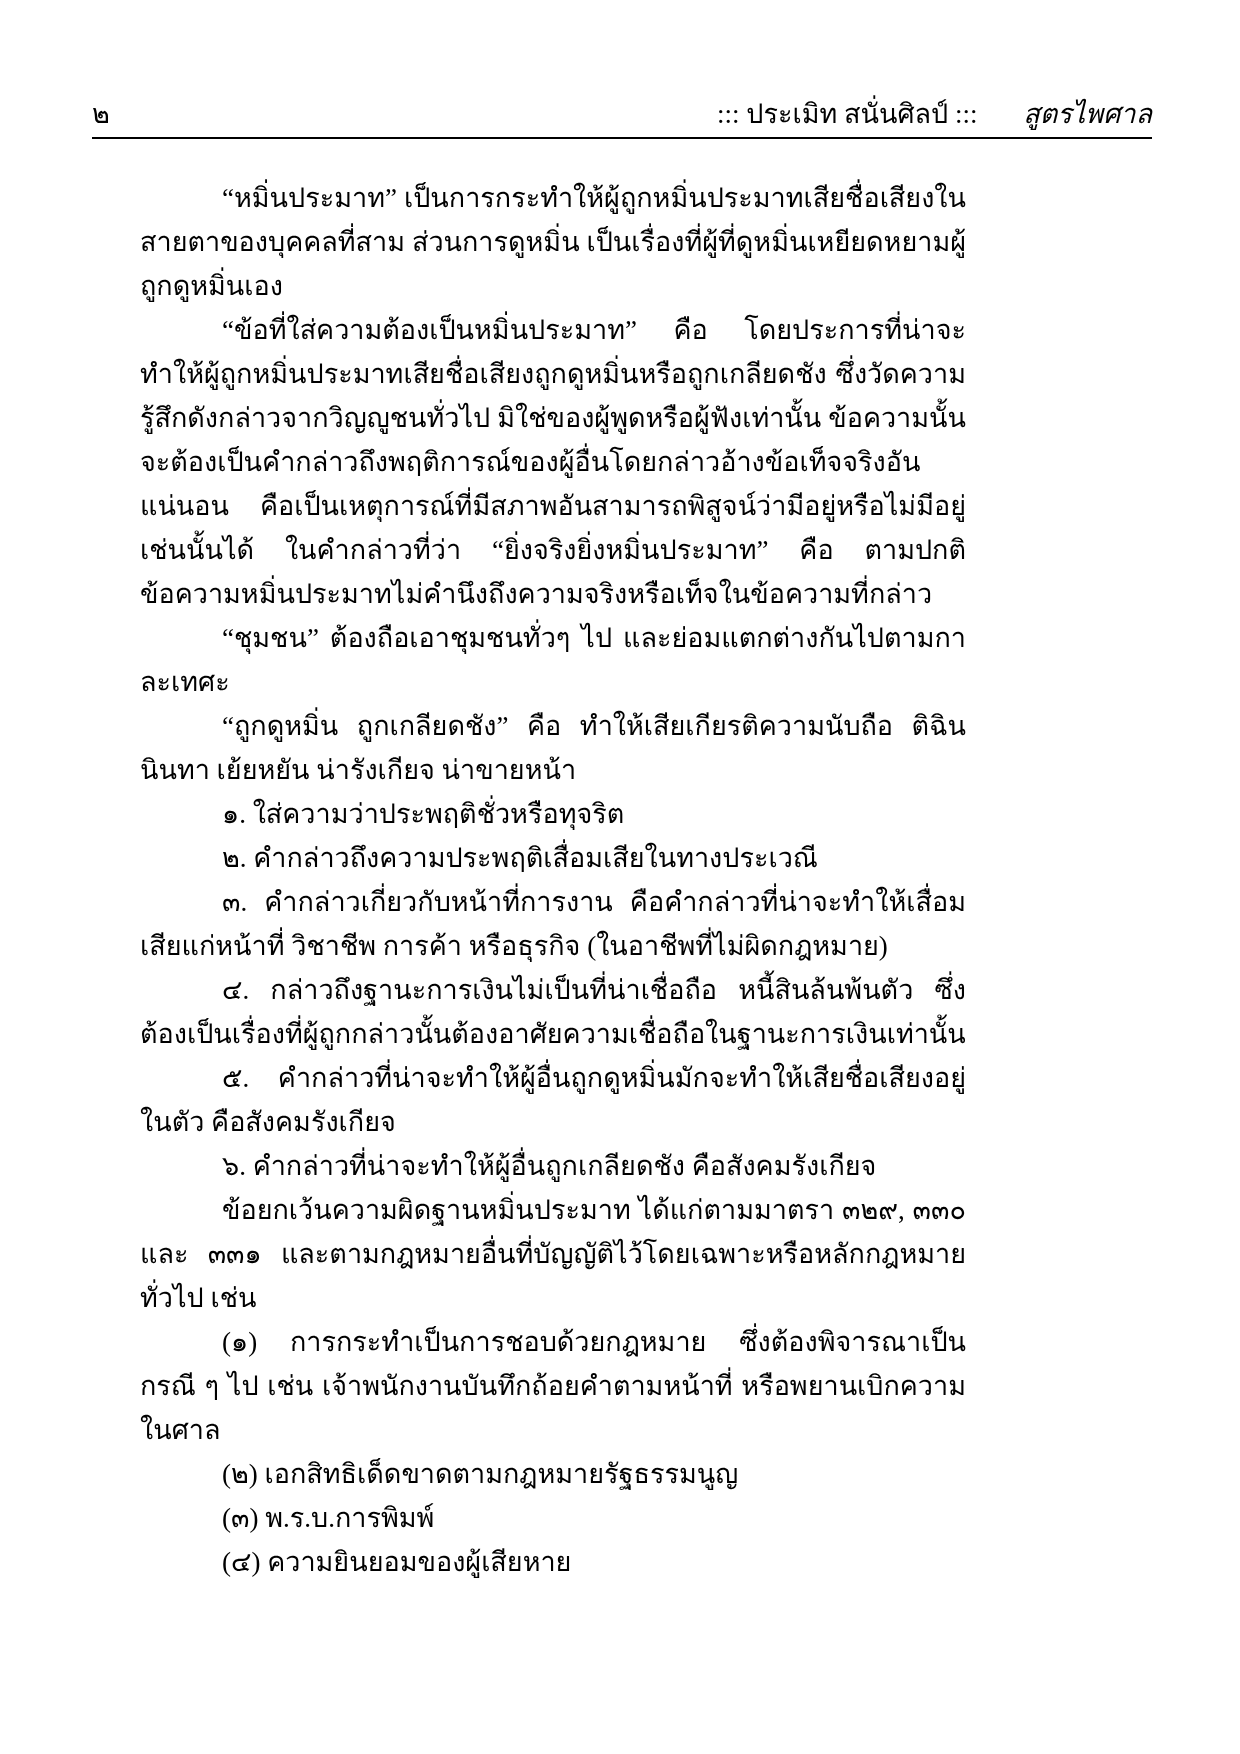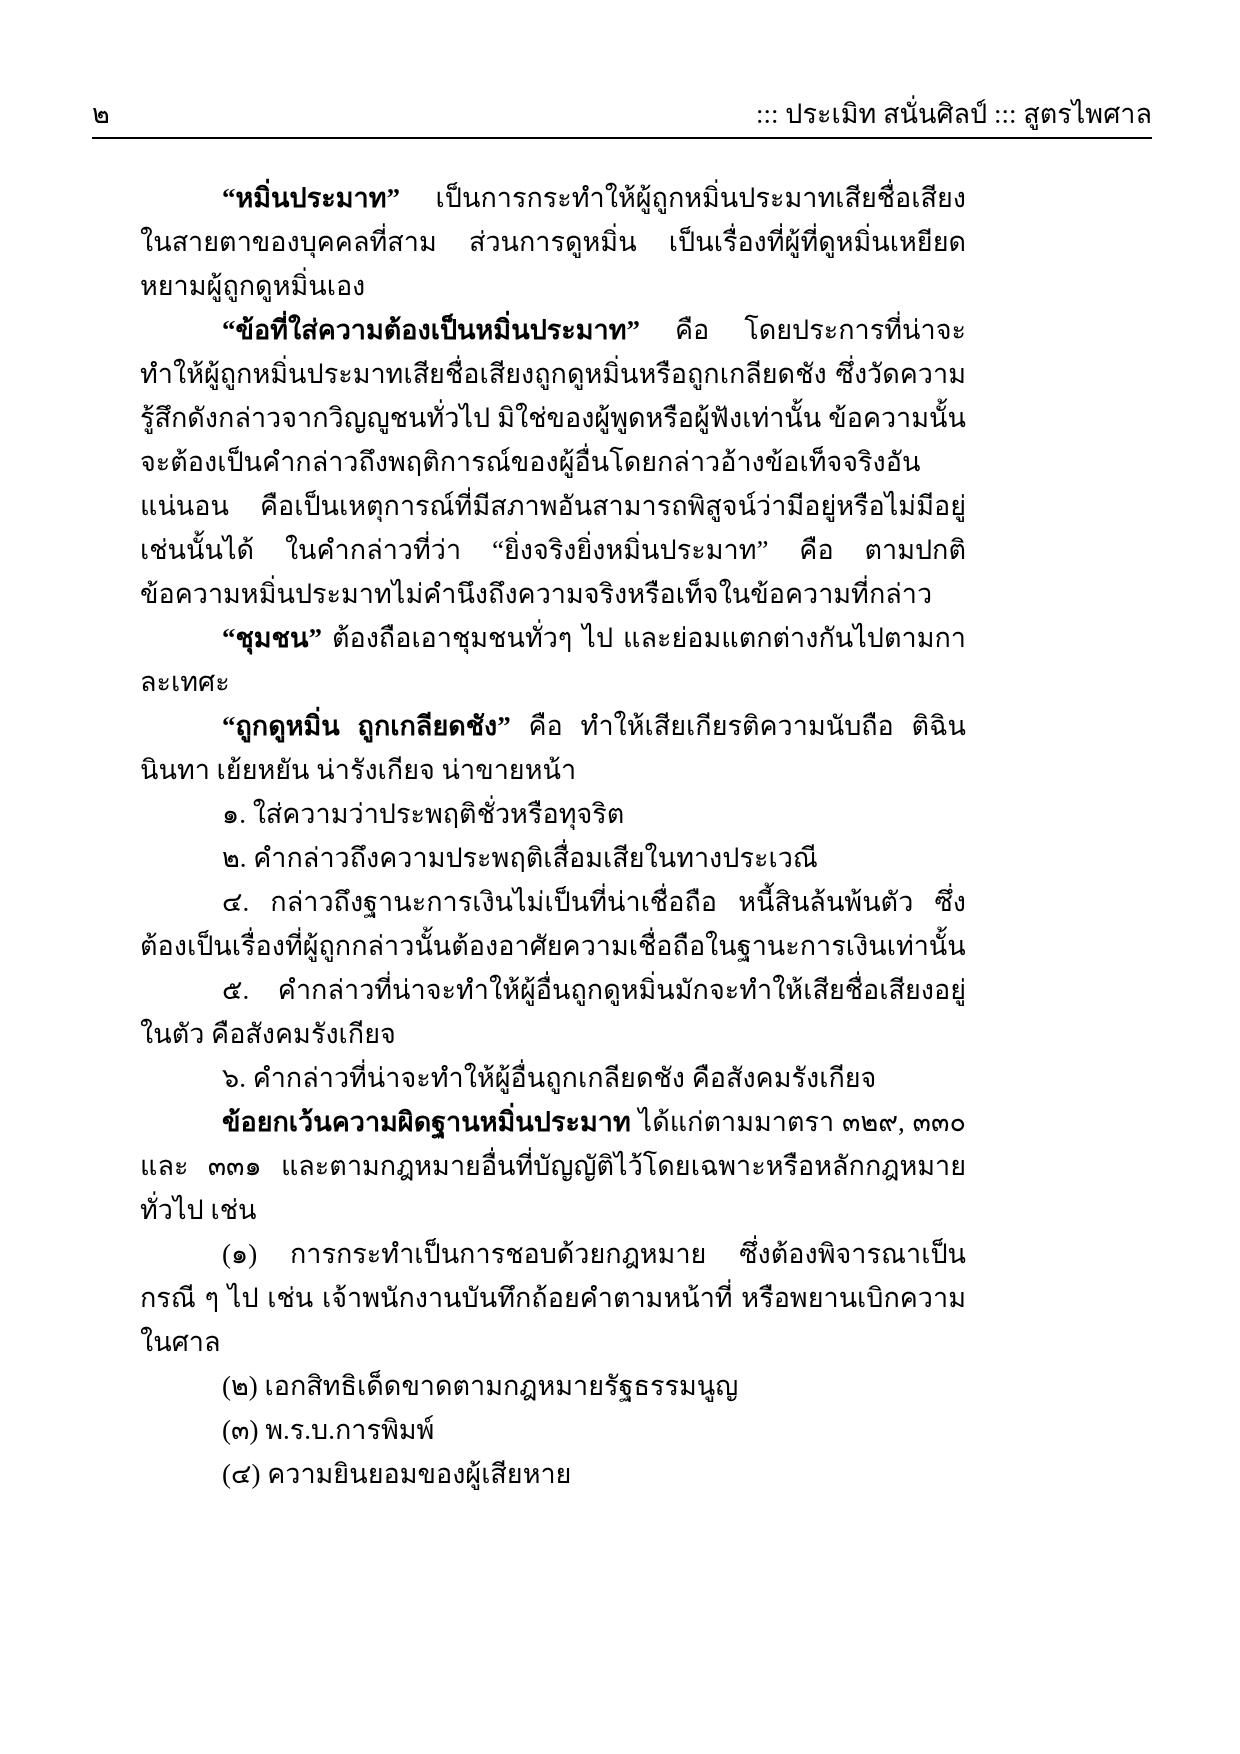--- a/index.html
+++ b/index.html
@@ -26,20 +26,22 @@
     line-height: 40px;
   }
   .page-num {
     float: left;
   }
   .header-right {
     float: right;
     white-space: pre;
   }
   .header-right .publisher {
+    font-style: italic;
+    margin-left: 39px;
   }
   .header-rule {
     position: absolute;
     top: 137px;
     left: 92px;
     right: 88px;
     height: 0;
     border-top: 2px solid #000000;
   }
   .body-text {
@@ -49,21 +51,21 @@
     width: 826px;
     font-size: 27px;
     line-height: 44px;
     text-align: justify;
   }
   .para {
     margin: 0;
     text-indent: 82px;
   }
   .para b {
-    font-weight: bold;
+    font-weight: normal;
   }
 </style>
 </head>
 <body>
 
 <div class="page">
 
   <div class="header">
     <span class="page-num">๒</span>
     <span class="header-right"><span>::: ประเมิท สนั่นศิลป์ ::: </span><span class="publisher">สูตรไพศาล</span></span>
@@ -71,20 +73,21 @@
 
   <div class="header-rule"></div>
 
   <div class="body-text">
     <p class="para"><b>“หมิ่นประมาท”</b><span> เป็นการกระทำให้ผู้ถูกหมิ่นประมาทเสียชื่อเสียงในสายตาของบุคคลที่สาม ส่วนการดูหมิ่น เป็นเรื่องที่ผู้ที่ดูหมิ่นเหยียดหยามผู้ถูกดูหมิ่นเอง</span></p>
     <p class="para"><b>“ข้อที่ใส่ความต้องเป็นหมิ่นประมาท”</b><span> คือ โดยประการที่น่าจะทำให้ผู้ถูกหมิ่นประมาทเสียชื่อเสียงถูกดูหมิ่นหรือถูกเกลียดชัง ซึ่งวัดความรู้สึกดังกล่าวจากวิญญูชนทั่วไป มิใช่ของผู้พูดหรือผู้ฟังเท่านั้น ข้อความนั้นจะต้องเป็นคำกล่าวถึงพฤติการณ์ของผู้อื่นโดยกล่าวอ้างข้อเท็จจริงอันแน่นอน คือเป็นเหตุการณ์ที่มีสภาพอันสามารถพิสูจน์ว่ามีอยู่หรือไม่มีอยู่เช่นนั้นได้ ในคำกล่าวที่ว่า “ยิ่งจริงยิ่งหมิ่นประมาท” คือ ตามปกติข้อความหมิ่นประมาทไม่คำนึงถึงความจริงหรือเท็จในข้อความที่กล่าว</span></p>
     <p class="para"><b>“ชุมชน”</b><span> ต้องถือเอาชุมชนทั่วๆ ไป และย่อมแตกต่างกันไปตามกาละเทศะ</span></p>
     <p class="para"><b>“ถูกดูหมิ่น ถูกเกลียดชัง”</b><span> คือ ทำให้เสียเกียรติความนับถือ ติฉินนินทา เย้ยหยัน น่ารังเกียจ น่าขายหน้า</span></p>
     <p class="para"><b></b><span>๑. ใส่ความว่าประพฤติชั่วหรือทุจริต</span></p>
     <p class="para"><b></b><span>๒. คำกล่าวถึงความประพฤติเสื่อมเสียในทางประเวณี</span></p>
+    <p class="para"><b></b><span>๓. คำกล่าวเกี่ยวกับหน้าที่การงาน คือคำกล่าวที่น่าจะทำให้เสื่อมเสียแก่หน้าที่ วิชาชีพ การค้า หรือธุรกิจ (ในอาชีพที่ไม่ผิดกฎหมาย)</span></p>
     <p class="para"><b></b><span>๔. กล่าวถึงฐานะการเงินไม่เป็นที่น่าเชื่อถือ หนี้สินล้นพ้นตัว ซึ่งต้องเป็นเรื่องที่ผู้ถูกกล่าวนั้นต้องอาศัยความเชื่อถือในฐานะการเงินเท่านั้น</span></p>
     <p class="para"><b></b><span>๕. คำกล่าวที่น่าจะทำให้ผู้อื่นถูกดูหมิ่นมักจะทำให้เสียชื่อเสียงอยู่ในตัว คือสังคมรังเกียจ</span></p>
     <p class="para"><b></b><span>๖. คำกล่าวที่น่าจะทำให้ผู้อื่นถูกเกลียดชัง คือสังคมรังเกียจ</span></p>
     <p class="para"><b>ข้อยกเว้นความผิดฐานหมิ่นประมาท</b><span> ได้แก่ตามมาตรา ๓๒๙, ๓๓๐ และ ๓๓๑ และตามกฎหมายอื่นที่บัญญัติไว้โดยเฉพาะหรือหลักกฎหมายทั่วไป เช่น</span></p>
     <p class="para"><b></b><span>(๑) การกระทำเป็นการชอบด้วยกฎหมาย ซึ่งต้องพิจารณาเป็นกรณี ๆ ไป เช่น เจ้าพนักงานบันทึกถ้อยคำตามหน้าที่ หรือพยานเบิกความในศาล</span></p>
     <p class="para"><b></b><span>(๒) เอกสิทธิเด็ดขาดตามกฎหมายรัฐธรรมนูญ</span></p>
     <p class="para"><b></b><span>(๓) พ.ร.บ.การพิมพ์</span></p>
     <p class="para"><b></b><span>(๔) ความยินยอมของผู้เสียหาย</span></p>
   </div>
 

